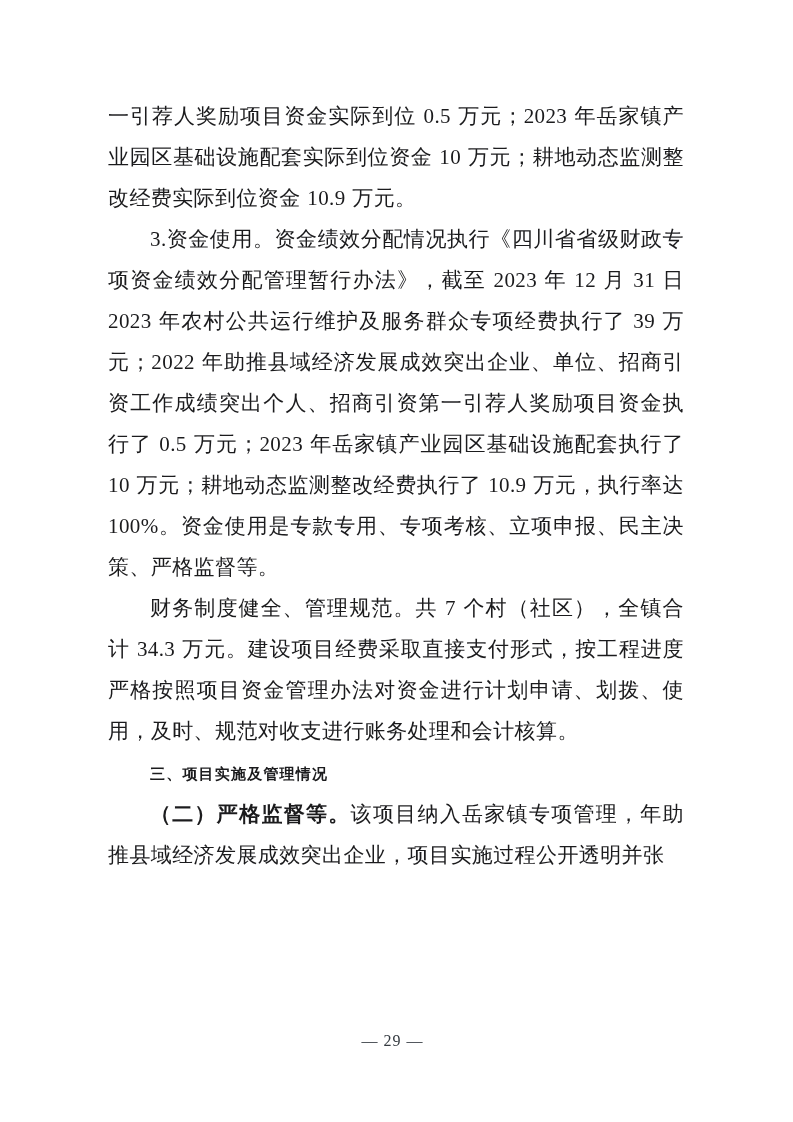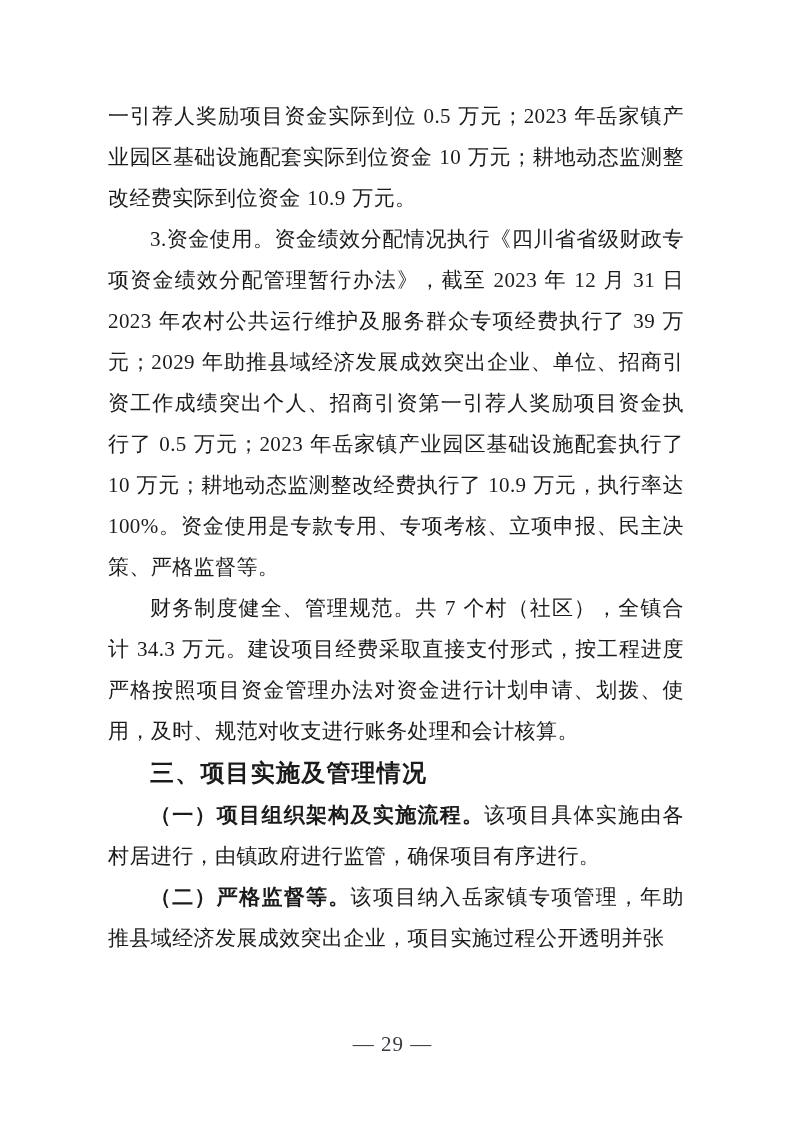--- a/index.html
+++ b/index.html
@@ -40,51 +40,50 @@
   .run-lead-bold {
     font-weight: bold;
   }
   .run-heading-serif-bold {
     font-weight: bold;
     font-size: 21.5px;
   }
   .run-heading-sans-bold {
     font-family: "Liberation Sans", "DejaVu Sans", sans-serif;
     font-weight: bold;
-    font-size: 24px;
+    font-size: 15px;
     letter-spacing: 1.2px;
   }
   .footer {
     position: absolute;
     left: 0;
     right: 8px;
     top: 1032px;
     text-align: center;
-    font-size: 21px;
+    font-size: 16px;
     letter-spacing: 1px;
     color: #343a40;
   }
 </style>
 </head>
 <body>
 
 <div class="page">
 
   <div class="text-block">
 
     <p class="para"><span class="run-body">一引荐人奖励项目资金实际到位 0.5 万元；2023 年岳家镇产业园区基础设施配套实际到位资金 10 万元；耕地动态监测整改经费实际到位资金 10.9 万元。</span></p>
 
-    <p class="para indent"><span class="run-body">3.资金使用。资金绩效分配情况执行《四川省省级财政专项资金绩效分配管理暂行办法》，截至 2023 年 12 月 31 日 2023 年农村公共运行维护及服务群众专项经费执行了 39 万元；2029 年助推县域经济发展成效突出企业、单位、招商引资工作成绩突出个人、招商引资第一引荐人奖励项目资金执行了 0.5 万元；2023 年岳家镇产业园区基础设施配套执行了 10 万元；耕地动态监测整改经费执行了 10.9 万元，执行率达 100%。资金使用是专款专用、专项考核、立项申报、民主决策、严格监督等。</span></p>
+    <p class="para indent"><span class="run-body">3.资金使用。资金绩效分配情况执行《四川省省级财政专项资金绩效分配管理暂行办法》，截至 2023 年 12 月 31 日 2023 年农村公共运行维护及服务群众专项经费执行了 39 万元；2022 年助推县域经济发展成效突出企业、单位、招商引资工作成绩突出个人、招商引资第一引荐人奖励项目资金执行了 0.5 万元；2023 年岳家镇产业园区基础设施配套执行了 10 万元；耕地动态监测整改经费执行了 10.9 万元，执行率达 100%。资金使用是专款专用、专项考核、立项申报、民主决策、严格监督等。</span></p>
 
 
     <p class="para indent"><span class="run-body">财务制度健全、管理规范。共 7 个村（社区），全镇合计 34.3 万元。建设项目经费采取直接支付形式，按工程进度严格按照项目资金管理办法对资金进行计划申请、划拨、使用，及时、规范对收支进行账务处理和会计核算。</span></p>
 
     <p class="para indent"><span class="run-heading-sans-bold">三、项目实施及管理情况</span></p>
 
-    <p class="para indent"><span class="run-lead-bold">（一）项目组织架构及实施流程。</span><span class="run-body">该项目具体实施由各村居进行，由镇政府进行监管，确保项目有序进行。</span></p>
 
     <p class="para indent"><span class="run-lead-bold">（二）严格监督等。</span><span class="run-body">该项目纳入岳家镇专项管理，年助推县域经济发展成效突出企业，项目实施过程公开透明并张</span></p>
 
   </div>
 
   <div class="footer">— 29 —</div>
 
 </div>
 
 </body></html>

